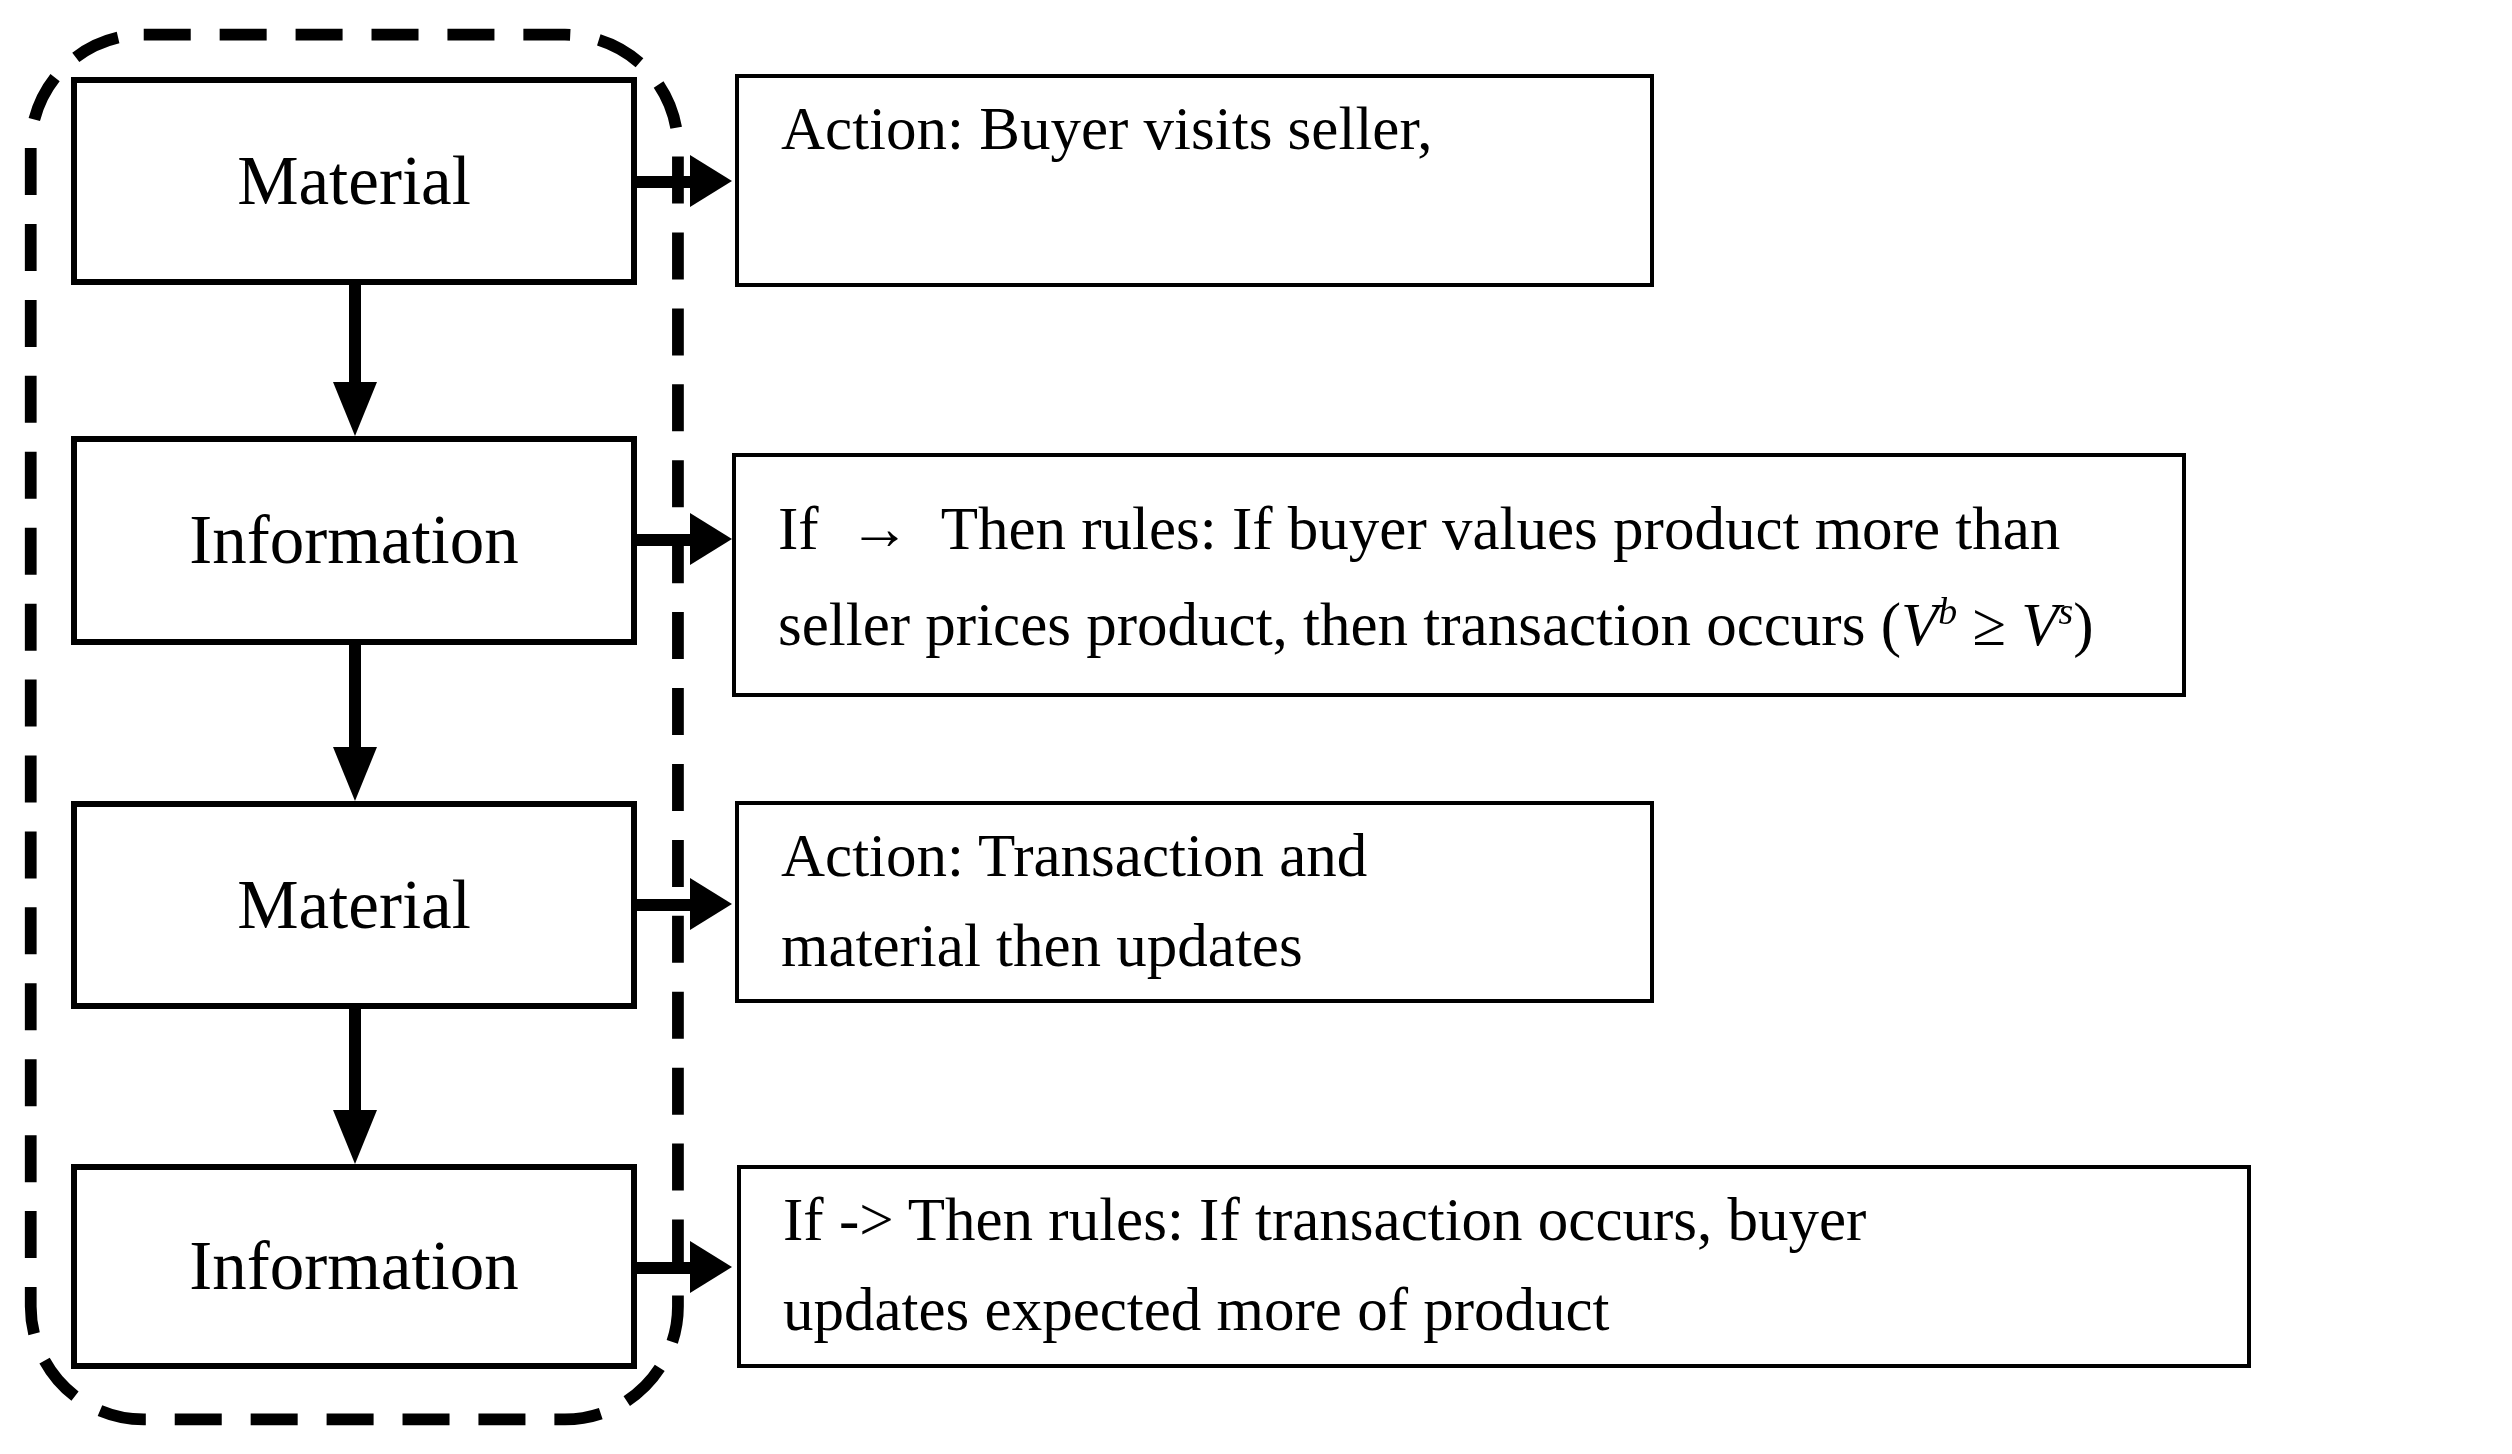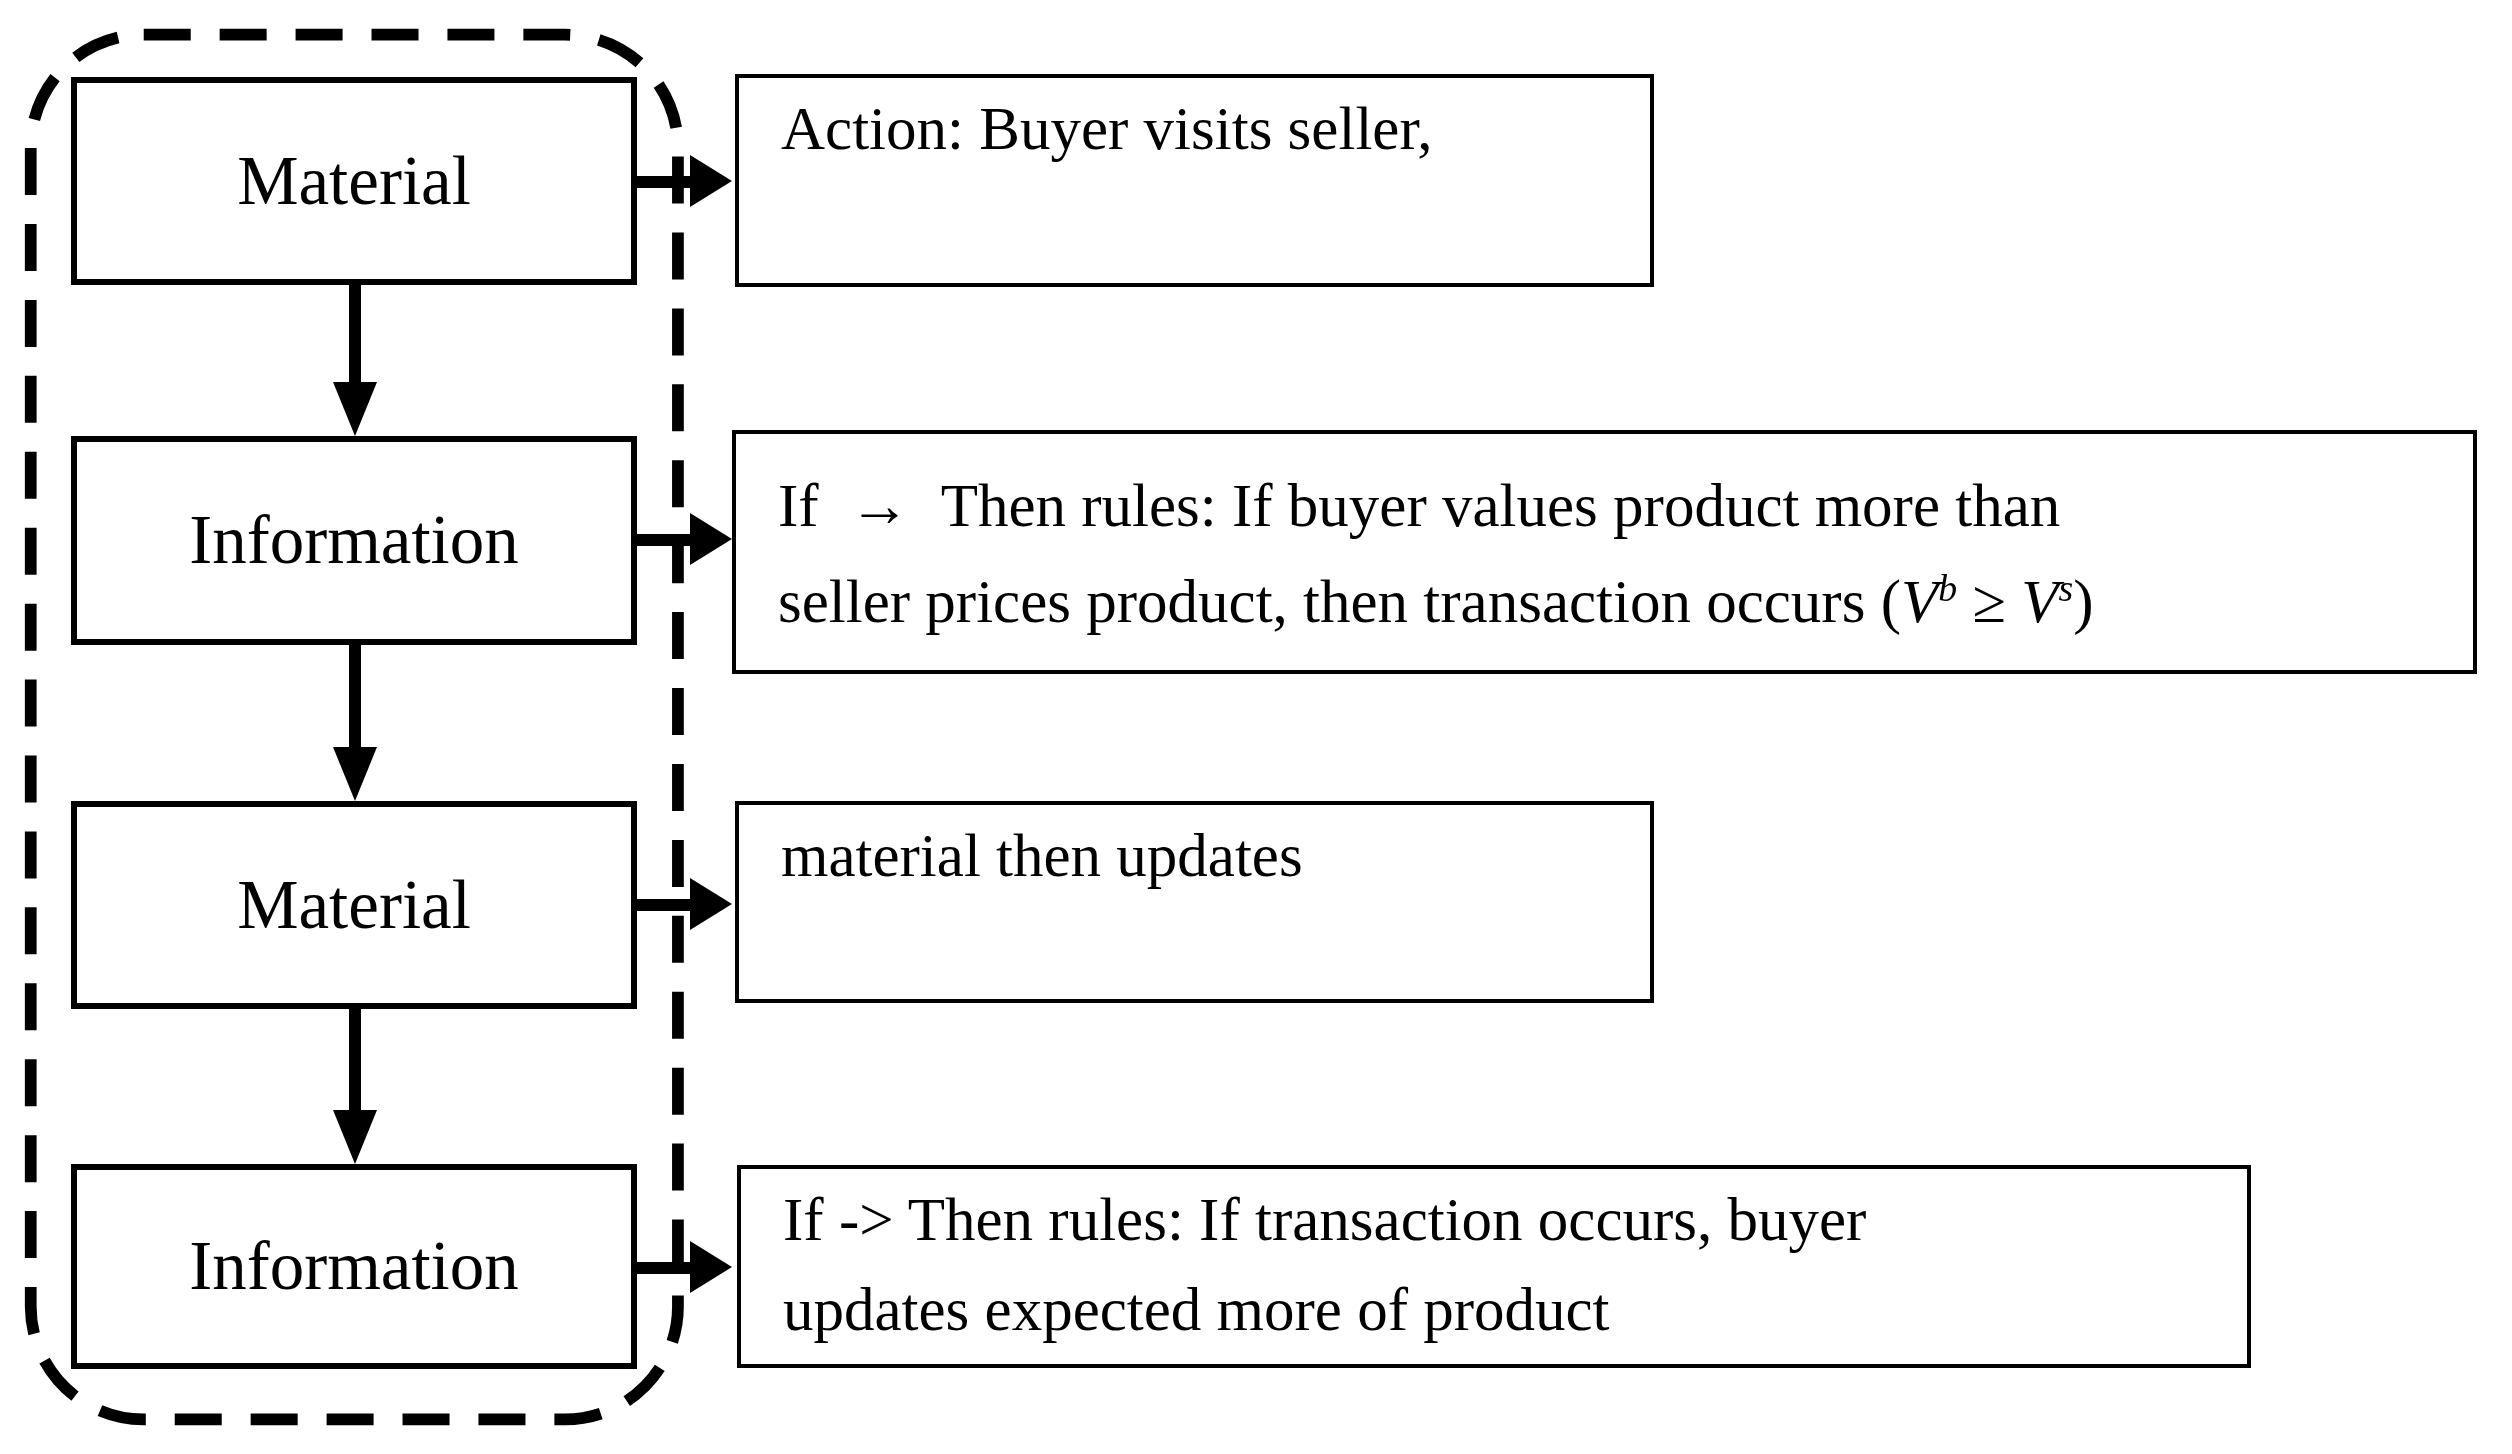--- a/index.html
+++ b/index.html
@@ -61,21 +61,21 @@
     border-left:42px solid var(--ink);
   }
 
   
   .ann{
     position:absolute;border:4.5px solid var(--ink);background:var(--paper);
     font-size:61px;padding:6px 0 0 42px;
   }
   .ann .ln{white-space:nowrap;line-height:1.48;}
   .ra{left:735px;top:74px;width:919px;height:213px;}
-  .rb{left:732px;top:430px;width:1745px;height:244px;padding-top:23.5px;}
+  .rb{left:732px;top:453px;width:1454px;height:244px;padding-top:23.5px;}
   .rb .ln{line-height:1.58;}
   .rc{left:735px;top:801px;width:919px;height:202px;}
   .rd{left:737px;top:1165px;width:1514px;height:203px;}
 
   .mvar{font-style:italic;}
   sup.msup{font-size:0.62em;line-height:0;}
   sup.msup i{font-style:italic;}
 </style>
 </head>
 <body>
@@ -132,20 +132,21 @@
   <div class="ann ra">
     <div class="ln">Action: Buyer visits seller,</div>
   </div>
 
   <div class="ann rb">
     <div class="ln">If &nbsp;→ &nbsp;Then rules: If buyer values product more than</div>
     <div class="ln"><span>seller prices product, then transaction occurs (</span><i class="mvar">V</i><sup class="msup"><i>b</i></sup><span> ≥ </span><i class="mvar">V</i><sup class="msup"><i>s</i></sup><span>)</span></div>
   </div>
 
   <div class="ann rc">
+    <div class="ln">Action: Transaction and</div>
     <div class="ln">material then updates</div>
   </div>
 
   <div class="ann rd">
     <div class="ln">If -&gt; Then rules: If transaction occurs, buyer</div>
     <div class="ln">updates expected more of product</div>
   </div>
 
 </div>
 

